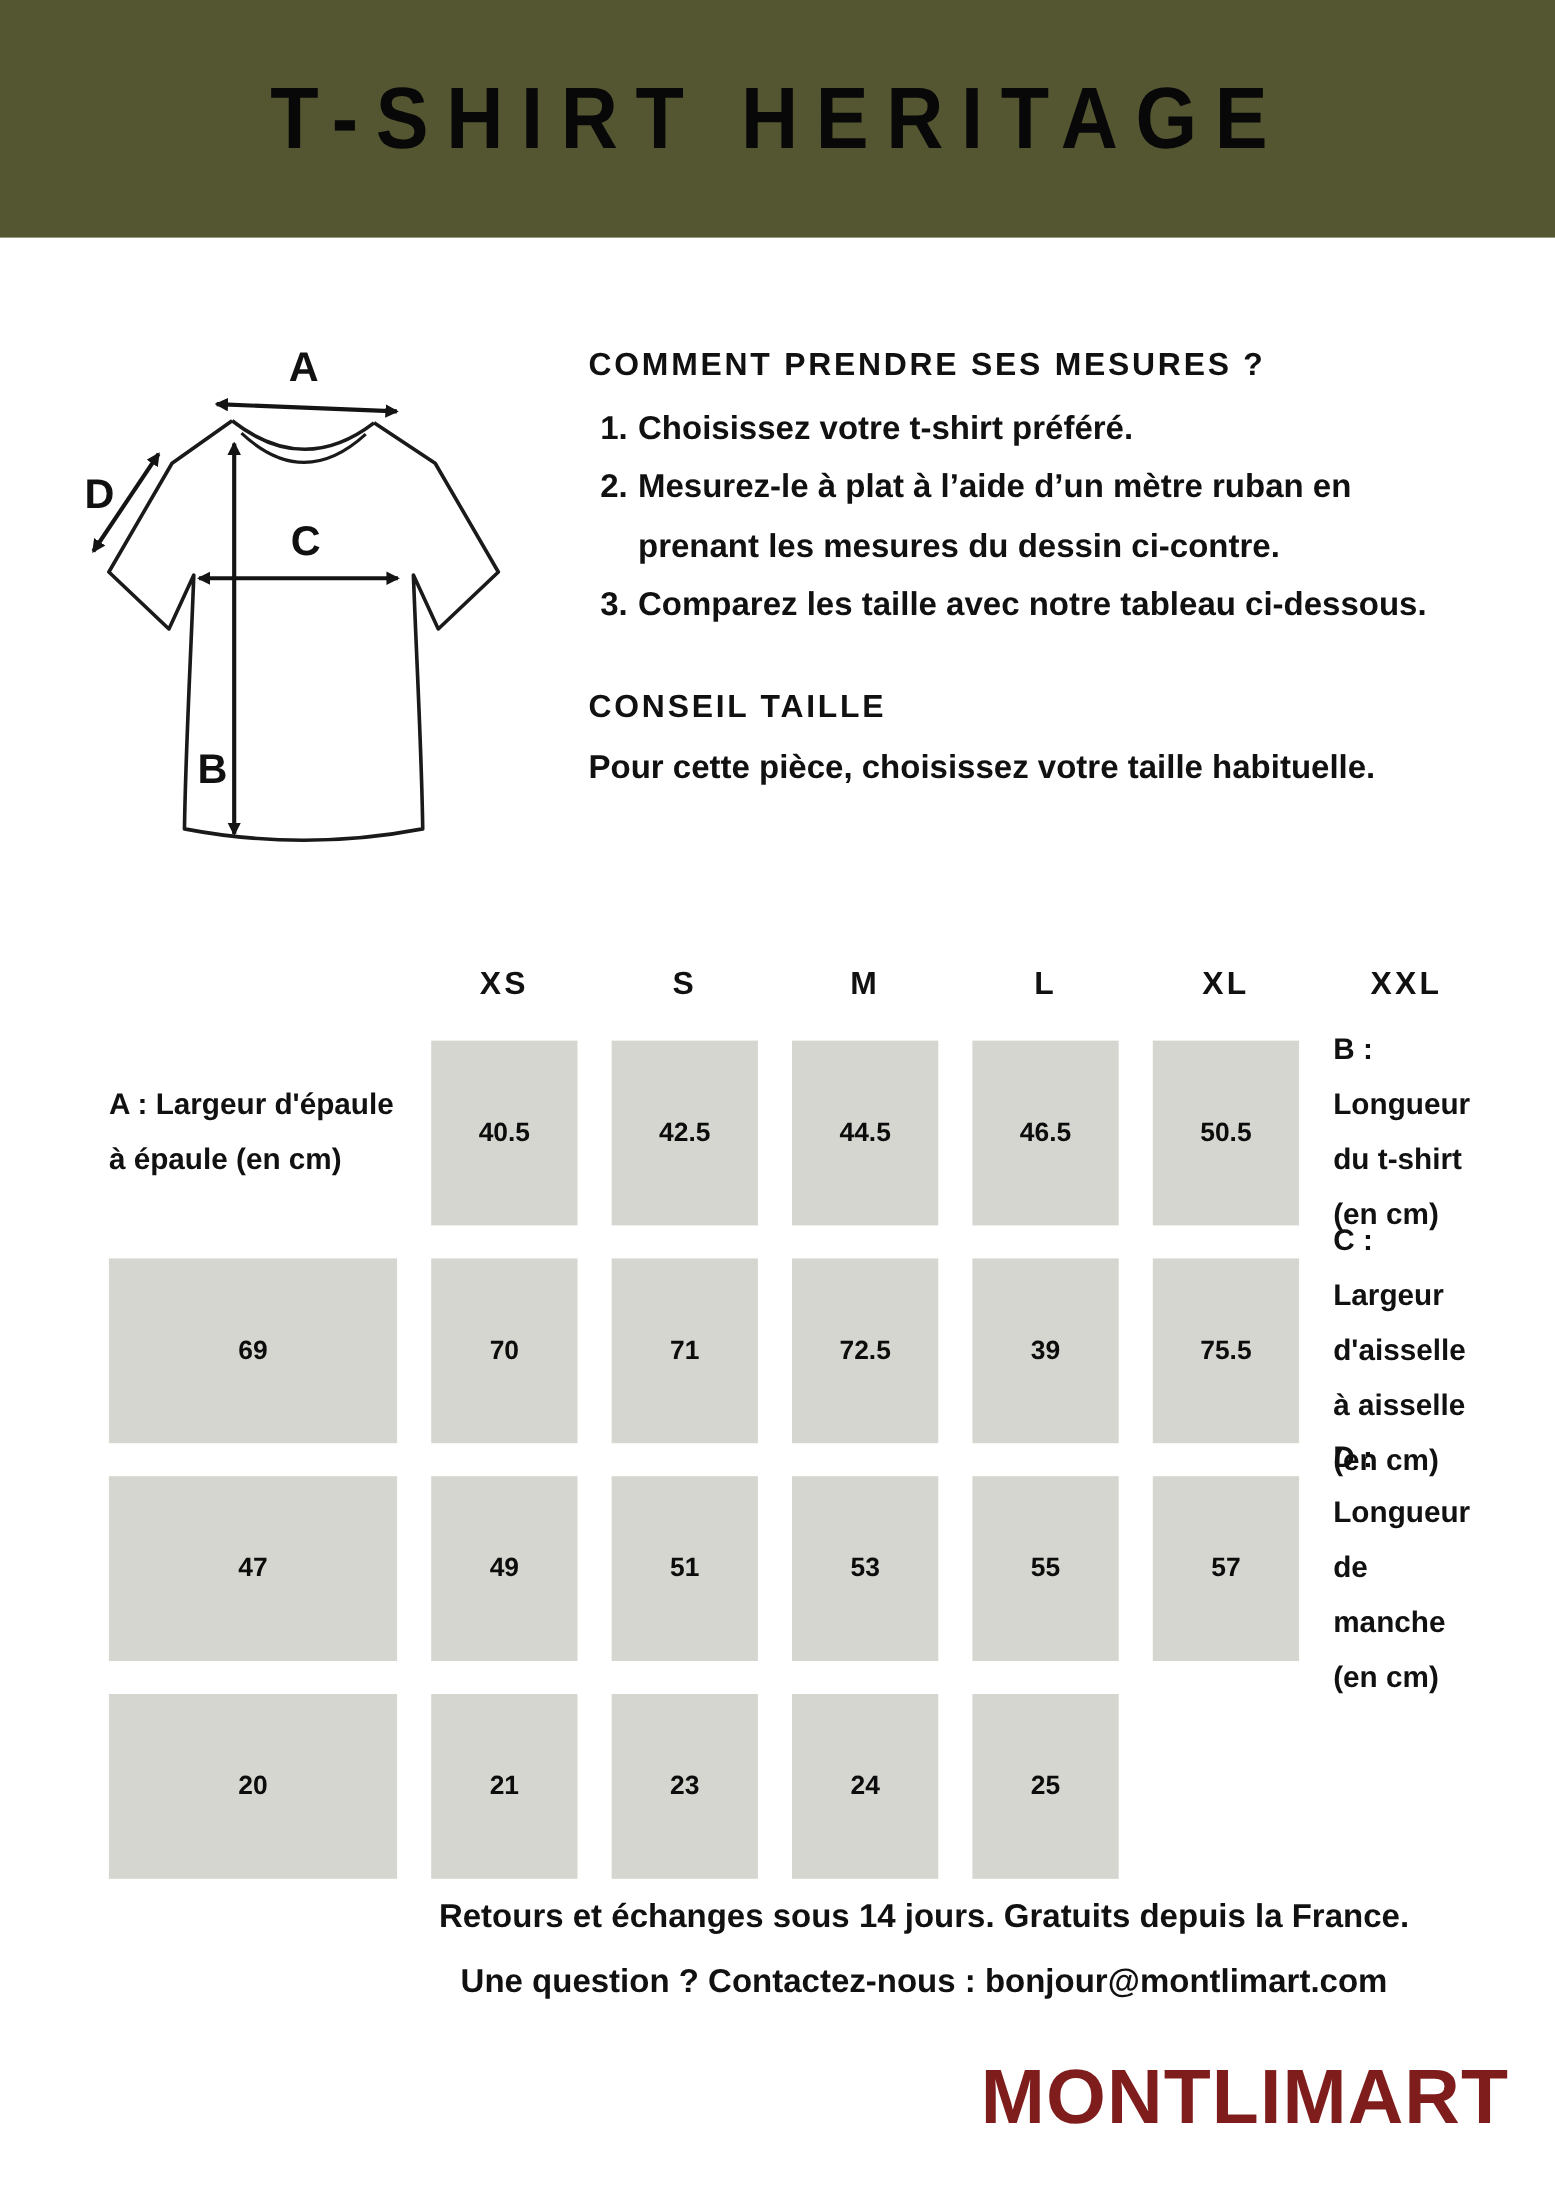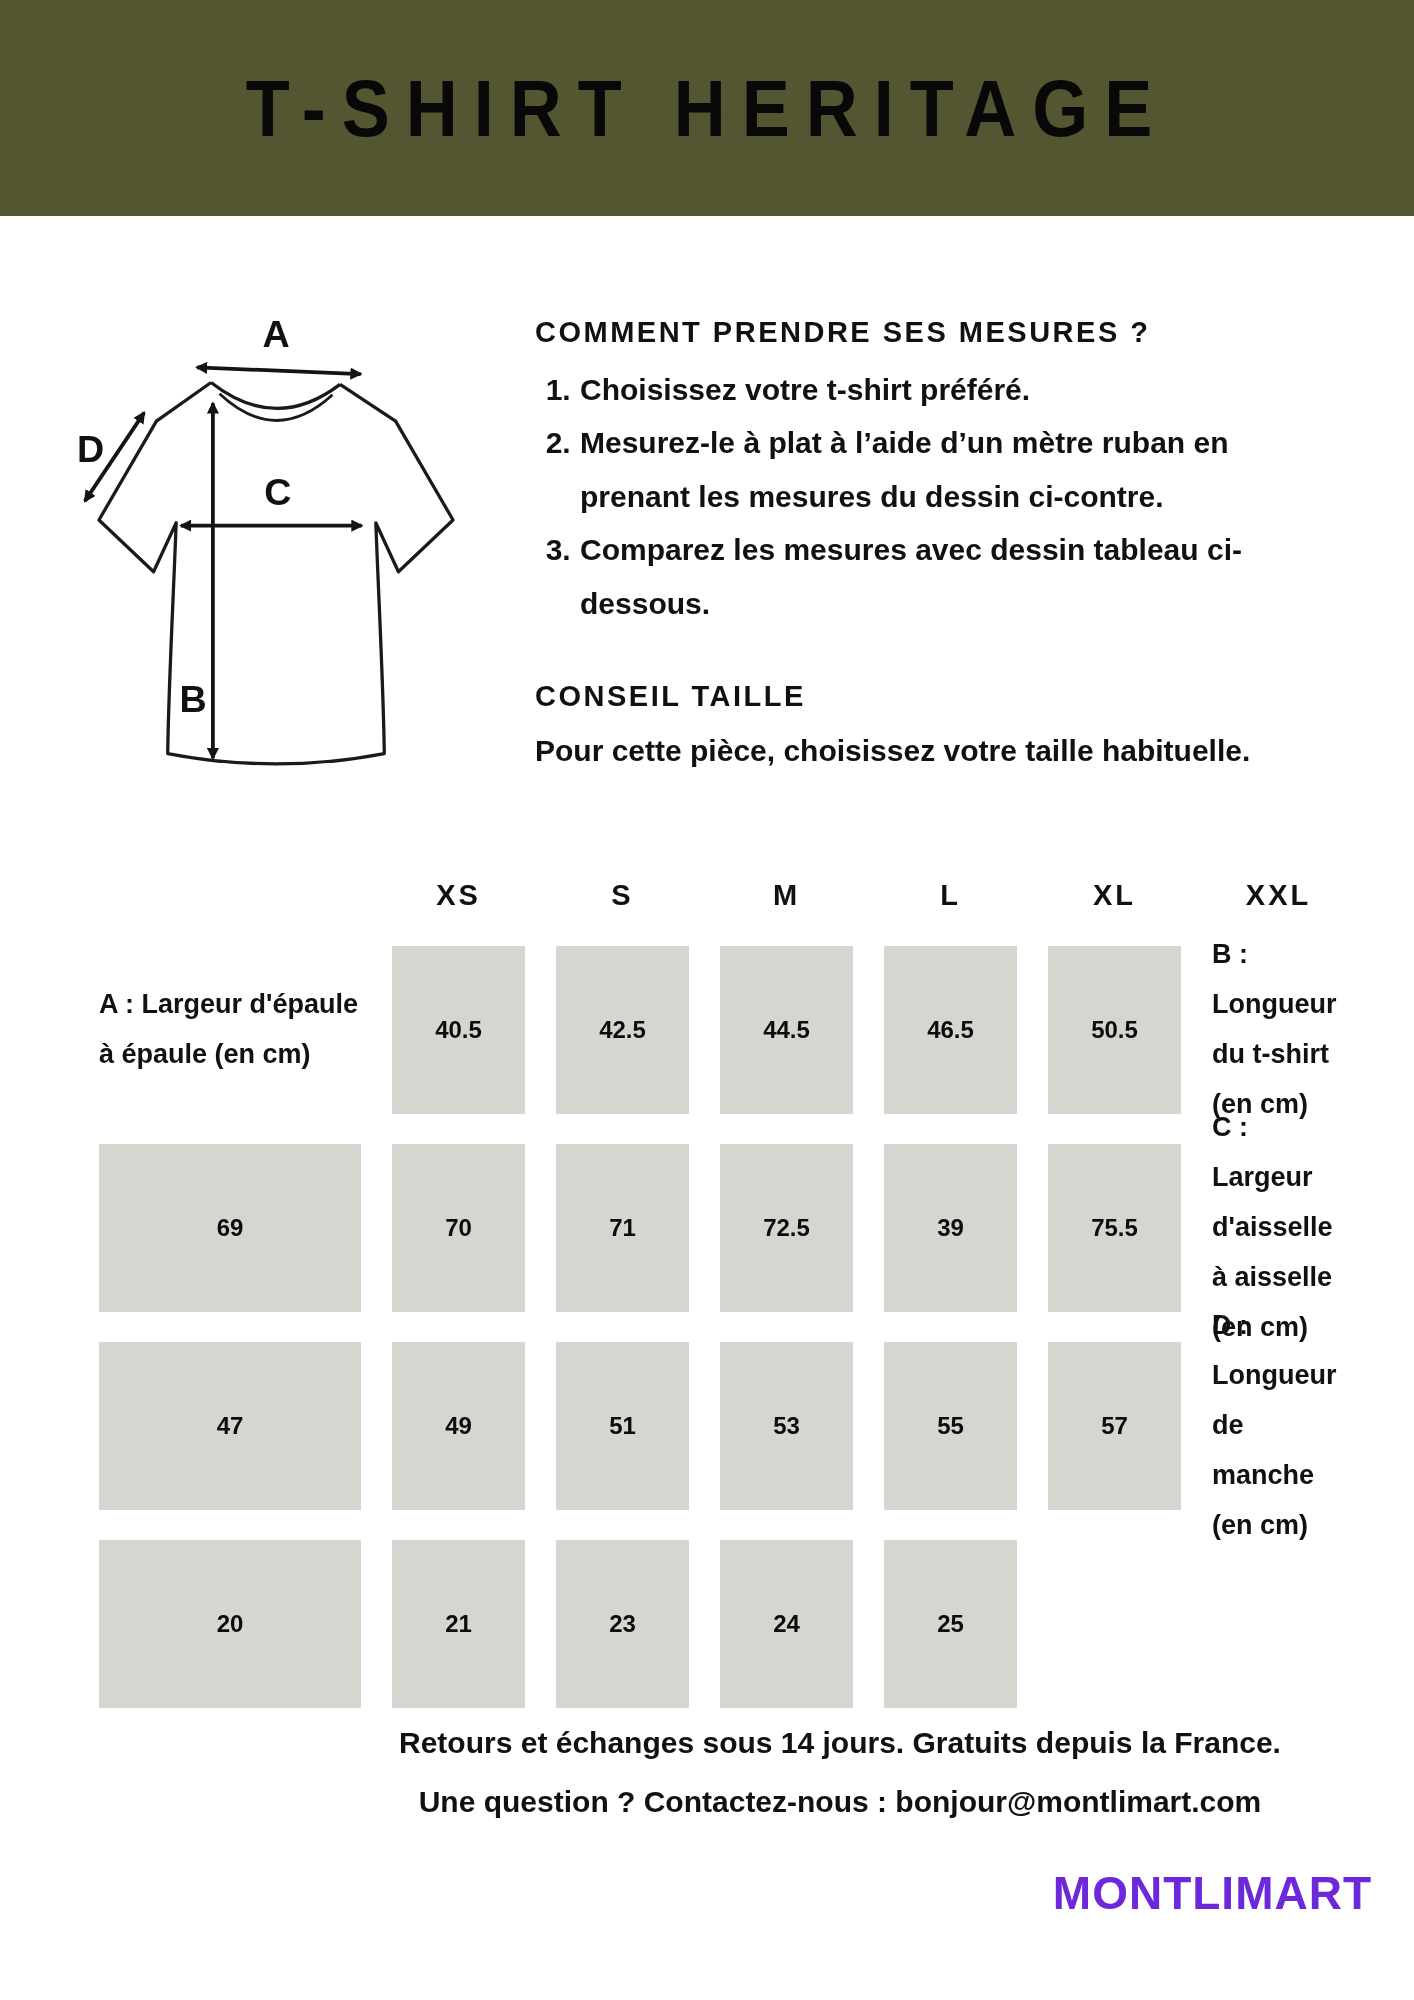--- a/index.html
+++ b/index.html
@@ -44,21 +44,21 @@
     font-size:24px; font-weight:bold; color:#0c0c0c;
   }
   
   .footer {
     position:absolute; left:300px; top:1726px; width:1080px;
     text-align:center; font-size:30px; font-weight:bold;
   }
   .footer p { margin:0 0 25px 0; }
   .brand {
     position:absolute; top:1866px; right:42px;
-    font-size:46px; font-weight:bold; letter-spacing:1px; color:#6d28d9;
+    font-size:70px; font-weight:bold; letter-spacing:1px; color:#7f1d1d;
   }
 </style>
 </head>
 <body>
 
 <div class="page">
 
   <header class="header">
     <h1 class="title">T-SHIRT HERITAGE</h1>
   </header>
@@ -84,21 +84,21 @@
     <text class="dim-label" x="152" y="430">B</text>
     <text class="dim-label" x="242" y="210">C</text>
     <text class="dim-label" x="43" y="164">D</text>
   </svg>
 
   <section class="instructions">
     <h2 class="section-heading">COMMENT PRENDRE SES MESURES ?</h2>
     <ol class="steps">
       <li>Choisissez votre t-shirt préféré.</li>
       <li>Mesurez-le à plat à l’aide d’un mètre ruban en prenant les mesures du dessin ci-contre.</li>
-      <li>Comparez les mesures avec dessin tableau ci-dessous.</li>
+      <li>Comparez les taille avec notre tableau ci-dessous.</li>
     </ol>
     <h2 class="section-heading advice-heading">CONSEIL TAILLE</h2>
     <p class="advice-text">Pour cette pièce, choisissez votre taille habituelle.</p>
   </section>
 
   <section class="size-table">
     <div class="corner"></div>
     <div class="size-head">XS</div>
     <div class="size-head">S</div>
     <div class="size-head">M</div>

